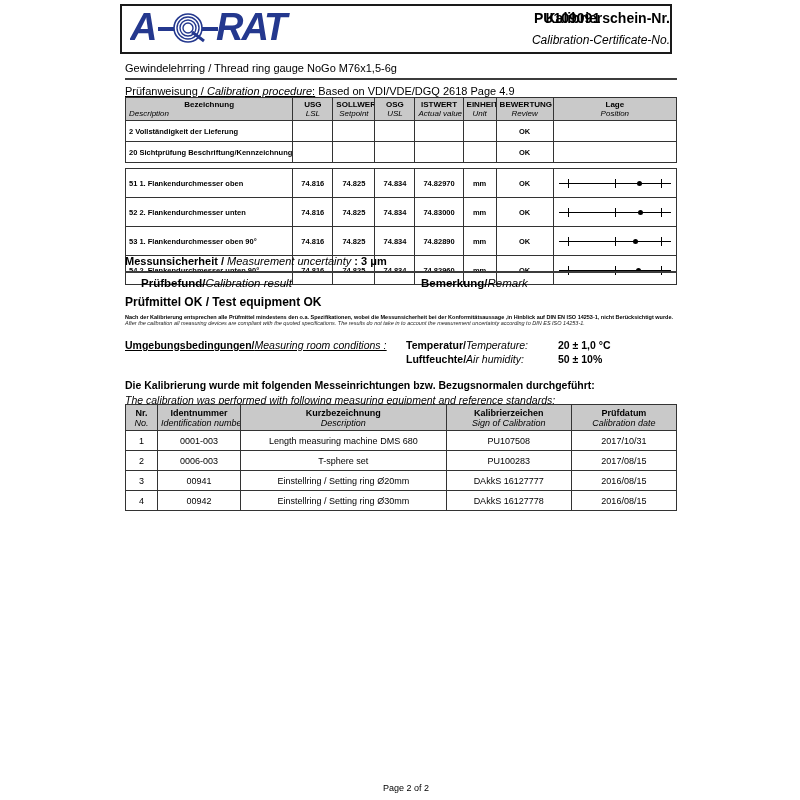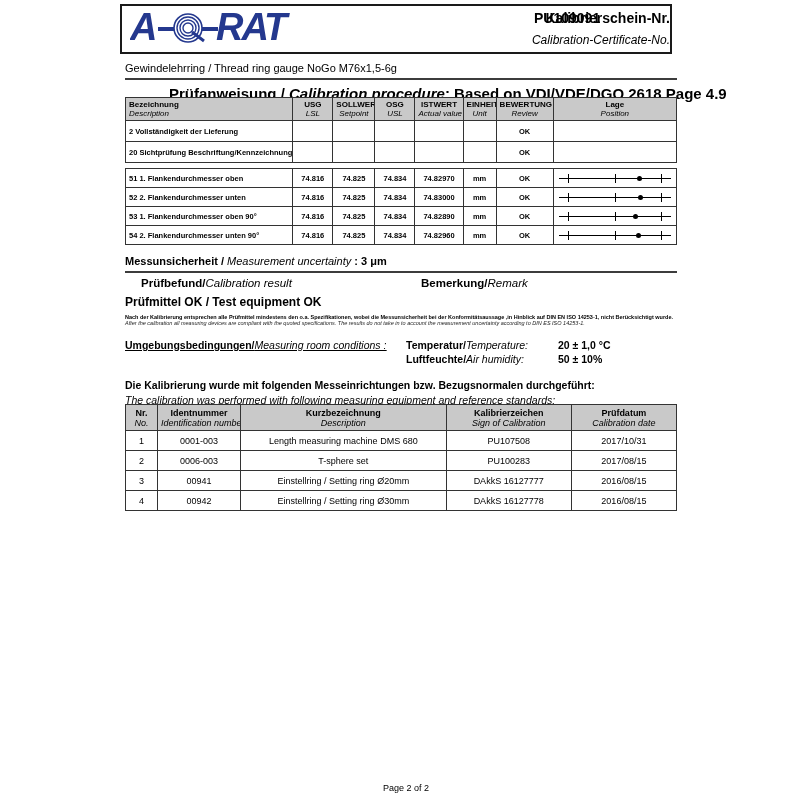--- a/index.html
+++ b/index.html
@@ -21,40 +21,40 @@
   }
   .logo { margin-left: 8px; width: 162px; flex: 0 0 auto; }
   .header-titles { position: relative; margin-left: 0; height: 38px; flex: 1; text-align: right; }
   .ht-de { font-weight: bold; font-size: 14px; }
   .ht-en { font-style: italic; font-size: 12px; margin-top: 7px; }
   .ht-no { position: absolute; left: 242px; top: 0; font-weight: bold; font-size: 14px; }
 
   
   .item-title { position: absolute; top: 62px; left: 125px; width: 552px; text-align: left; font-size: 11px; }
   .hr1 { position: absolute; top: 78px; left: 125px; width: 552px; border-top: 2px solid #3c3c3c; }
-  .procedure { position: absolute; top: 85px; left: 125px; font-size: 15px; font-weight: bold; margin-left: 44px; }
+  .procedure { position: absolute; top: 85px; left: 125px; font-size: 11px; font-weight: normal; }
   .procedure .u { text-decoration: underline; }
   .procedure .en { font-style: italic; }
 
   
   table { border-collapse: collapse; width: 100%; table-layout: fixed; background: #fff; }
   th, td { border: 1px solid #333; overflow: hidden; white-space: nowrap; }
   th { background: #c9c9c9; text-align: center; vertical-align: middle; padding: 2px 3px; }
-  th .de { font-weight: bold; }
+  th .de { font-weight: bold; text-align: center; }
   th .en { font-weight: normal; font-style: italic; }
   td { text-align: center; vertical-align: middle; padding: 0 3px; }
   td:first-child { text-align: left; }
   th:first-child { text-align: left; }
 
   .table1-wrap { position: absolute; top: 97px; left: 125px; width: 552px; }
   .table1-wrap th { font-size: 8px; height: 22px; }
   .table1-wrap td { font-size: 7.5px; font-weight: bold; height: 21px; }
 
   .table2-wrap { position: absolute; top: 168px; left: 125px; width: 552px; }
-  .table2-wrap td { font-size: 7.5px; font-weight: bold; height: 19px; }
+  .table2-wrap td { font-size: 7.5px; font-weight: bold; height: 29px; }
 
   .table3-wrap { position: absolute; top: 404px; left: 125px; width: 552px; }
   .table3-wrap th { font-size: 9px; height: 26px; }
   .table3-wrap th:first-child { text-align: center; }
   .table3-wrap td { font-size: 9px; height: 20px; text-align: center; }
   .table3-wrap td:first-child { text-align: center; }
 
   
   .lage { position: relative; height: 15px; }
   .lage-line { position: absolute; left: 2%; right: 2%; top: 7px; border-top: 1px solid #000; }

